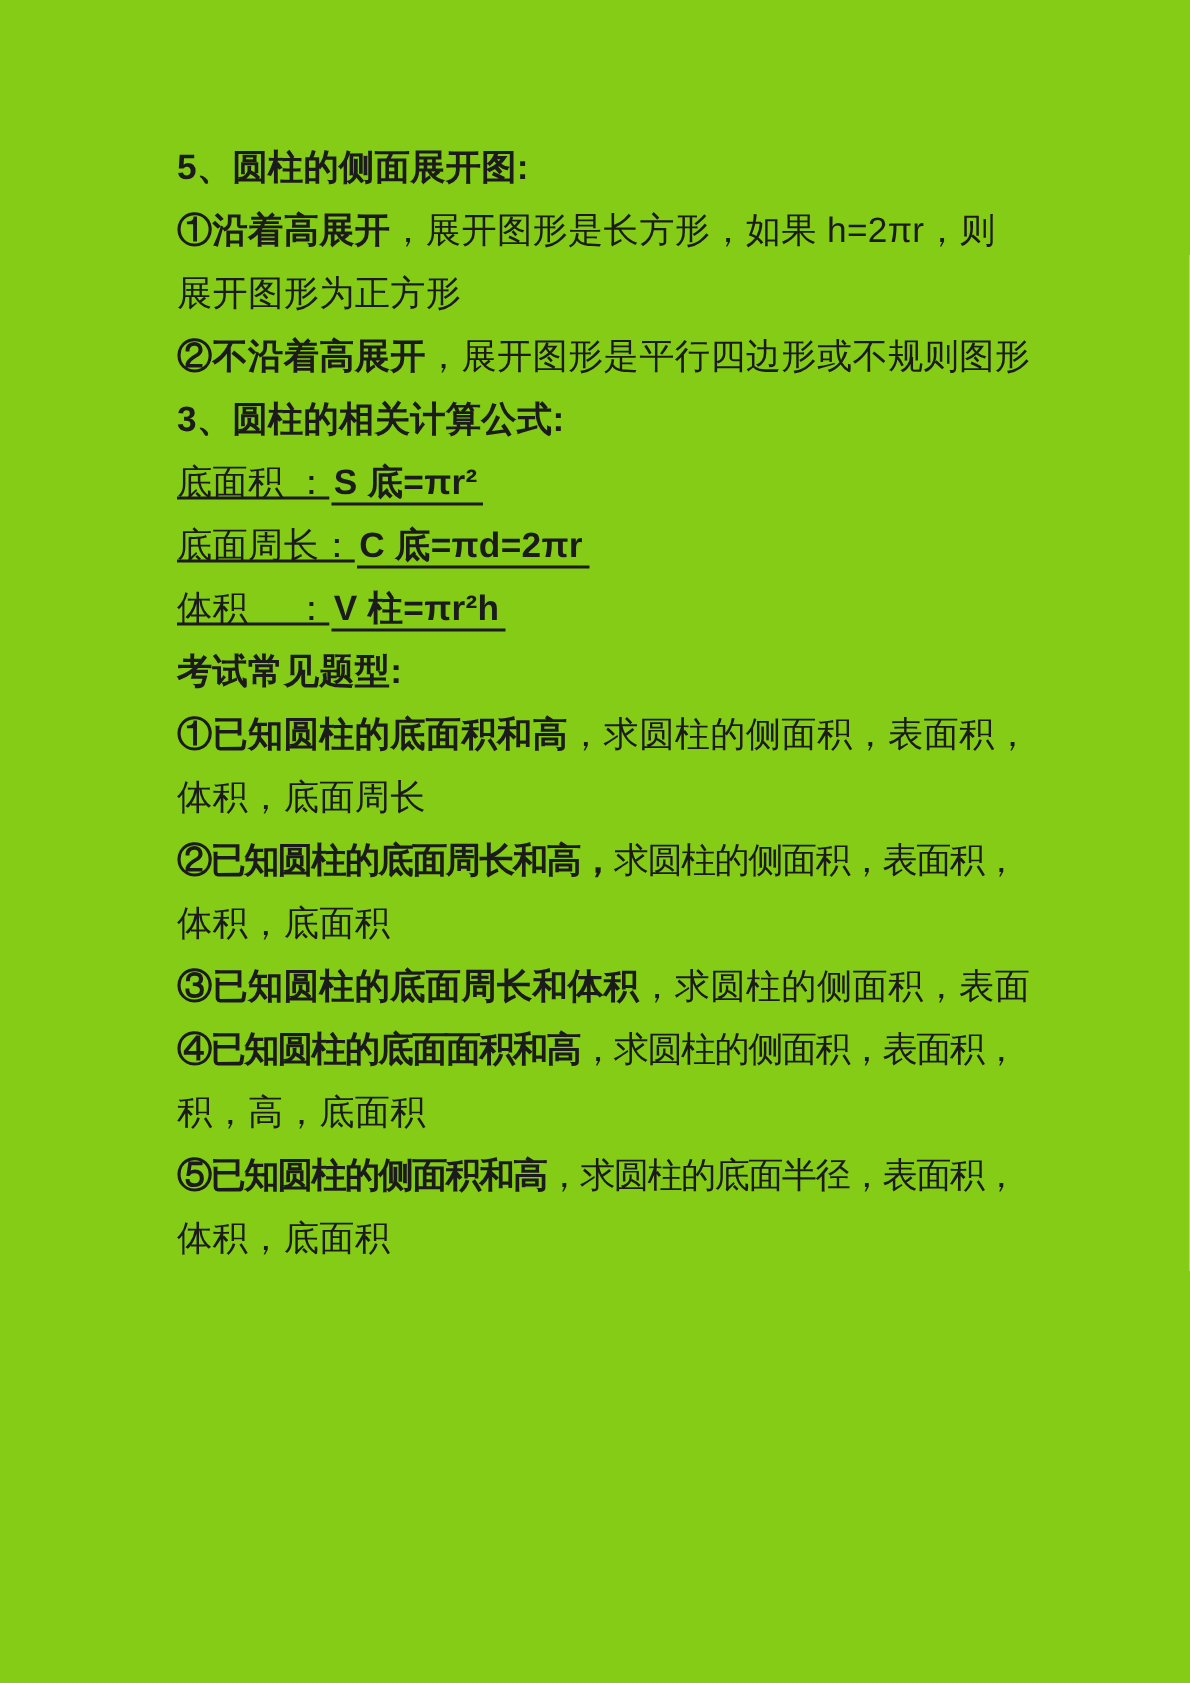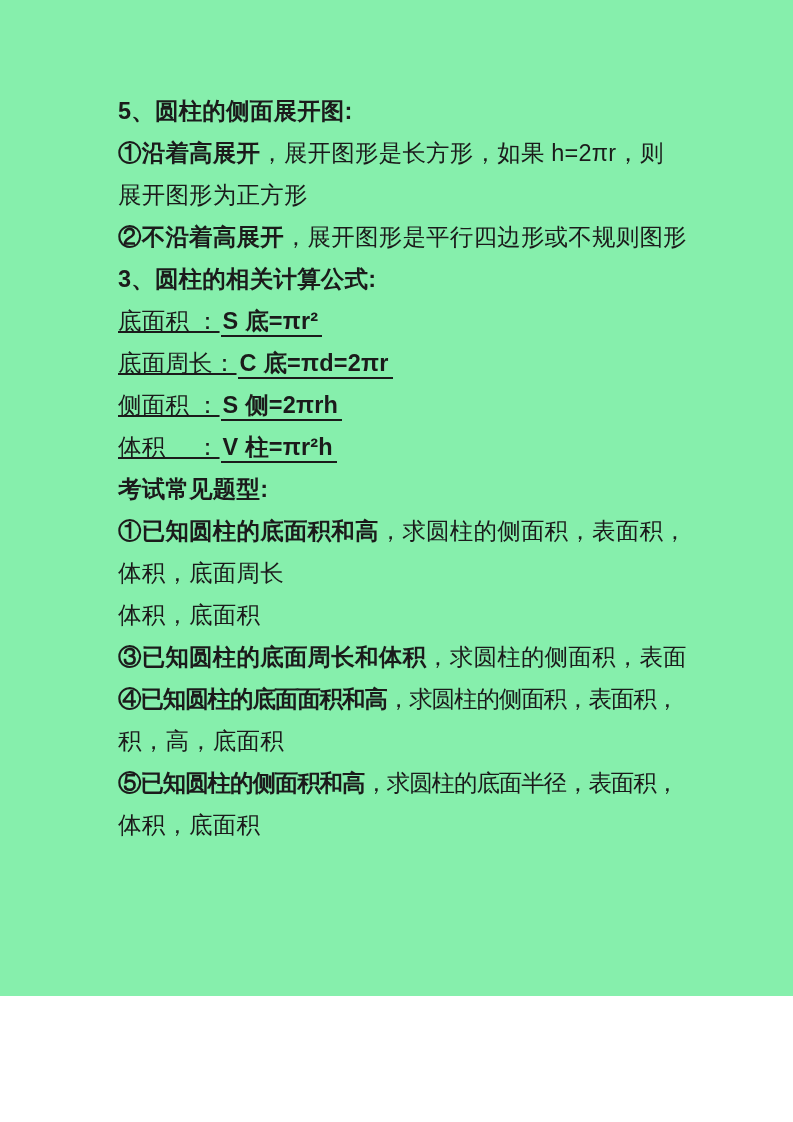--- a/index.html
+++ b/index.html
@@ -7,22 +7,22 @@
     width: 793px;
     height: 1122px;
     background: #ffffff;
     font-family: "Liberation Sans", sans-serif;
     color: #1b1b1b;
     overflow: hidden;
   }
   .page {
     position: relative;
     width: 793px;
-    height: 996px;
-    background: #86efac;
+    height: 1122px;
+    background: #84cc16;
   }
   .content {
     position: absolute;
     left: 118px;
     top: 90px;
     width: 572px;
   }
   .line {
     height: 42px;
     line-height: 42px;
@@ -46,25 +46,25 @@
 
 <div class="page">
   <div class="content">
       <div class="line"><span class="b">5、圆柱的侧面展开图:</span></div>
       <div class="line"><span class="b">①沿着高展开</span><span class="r">，展开图形是长方形，如果 h=2πr，则</span></div>
       <div class="line"><span class="r">展开图形为正方形</span></div>
       <div class="line"><span class="b">②不沿着高展开</span><span class="r">，展开图形是平行四边形或不规则图形</span></div>
       <div class="line"><span class="b">3、圆柱的相关计算公式:</span></div>
       <div class="line formula"><span class="lab">底面积 ：</span><span class="f">S 底=πr²</span></div>
       <div class="line formula"><span class="lab">底面周长：</span><span class="f">C 底=πd=2πr</span></div>
-      <div class="line formula"><span class="lab">侧面积 ：</span><span class="f">S 侧=2πrh</span></div>
       <div class="line formula"><span class="lab">体积　 ：</span><span class="f">V 柱=πr²h</span></div>
       <div class="line"><span class="b">考试常见题型:</span></div>
       <div class="line"><span class="b">①已知圆柱的底面积和高</span><span class="r">，求圆柱的侧面积，表面积，</span></div>
       <div class="line"><span class="r">体积，底面周长</span></div>
+      <div class="line squeeze"><span class="b">②已知圆柱的底面周长和高，</span><span class="r">求圆柱的侧面积，表面积，</span></div>
       <div class="line"><span class="r">体积，底面积</span></div>
       <div class="line"><span class="b">③已知圆柱的底面周长和体积</span><span class="r">，求圆柱的侧面积，表面</span></div>
       <div class="line squeeze"><span class="b">④已知圆柱的底面面积和高</span><span class="r">，求圆柱的侧面积，表面积，</span></div>
       <div class="line"><span class="r">积，高，底面积</span></div>
       <div class="line squeeze"><span class="b">⑤已知圆柱的侧面积和高</span><span class="r">，求圆柱的底面半径，表面积，</span></div>
       <div class="line"><span class="r">体积，底面积</span></div>
     </div>
 </div>
 
 </body></html>

